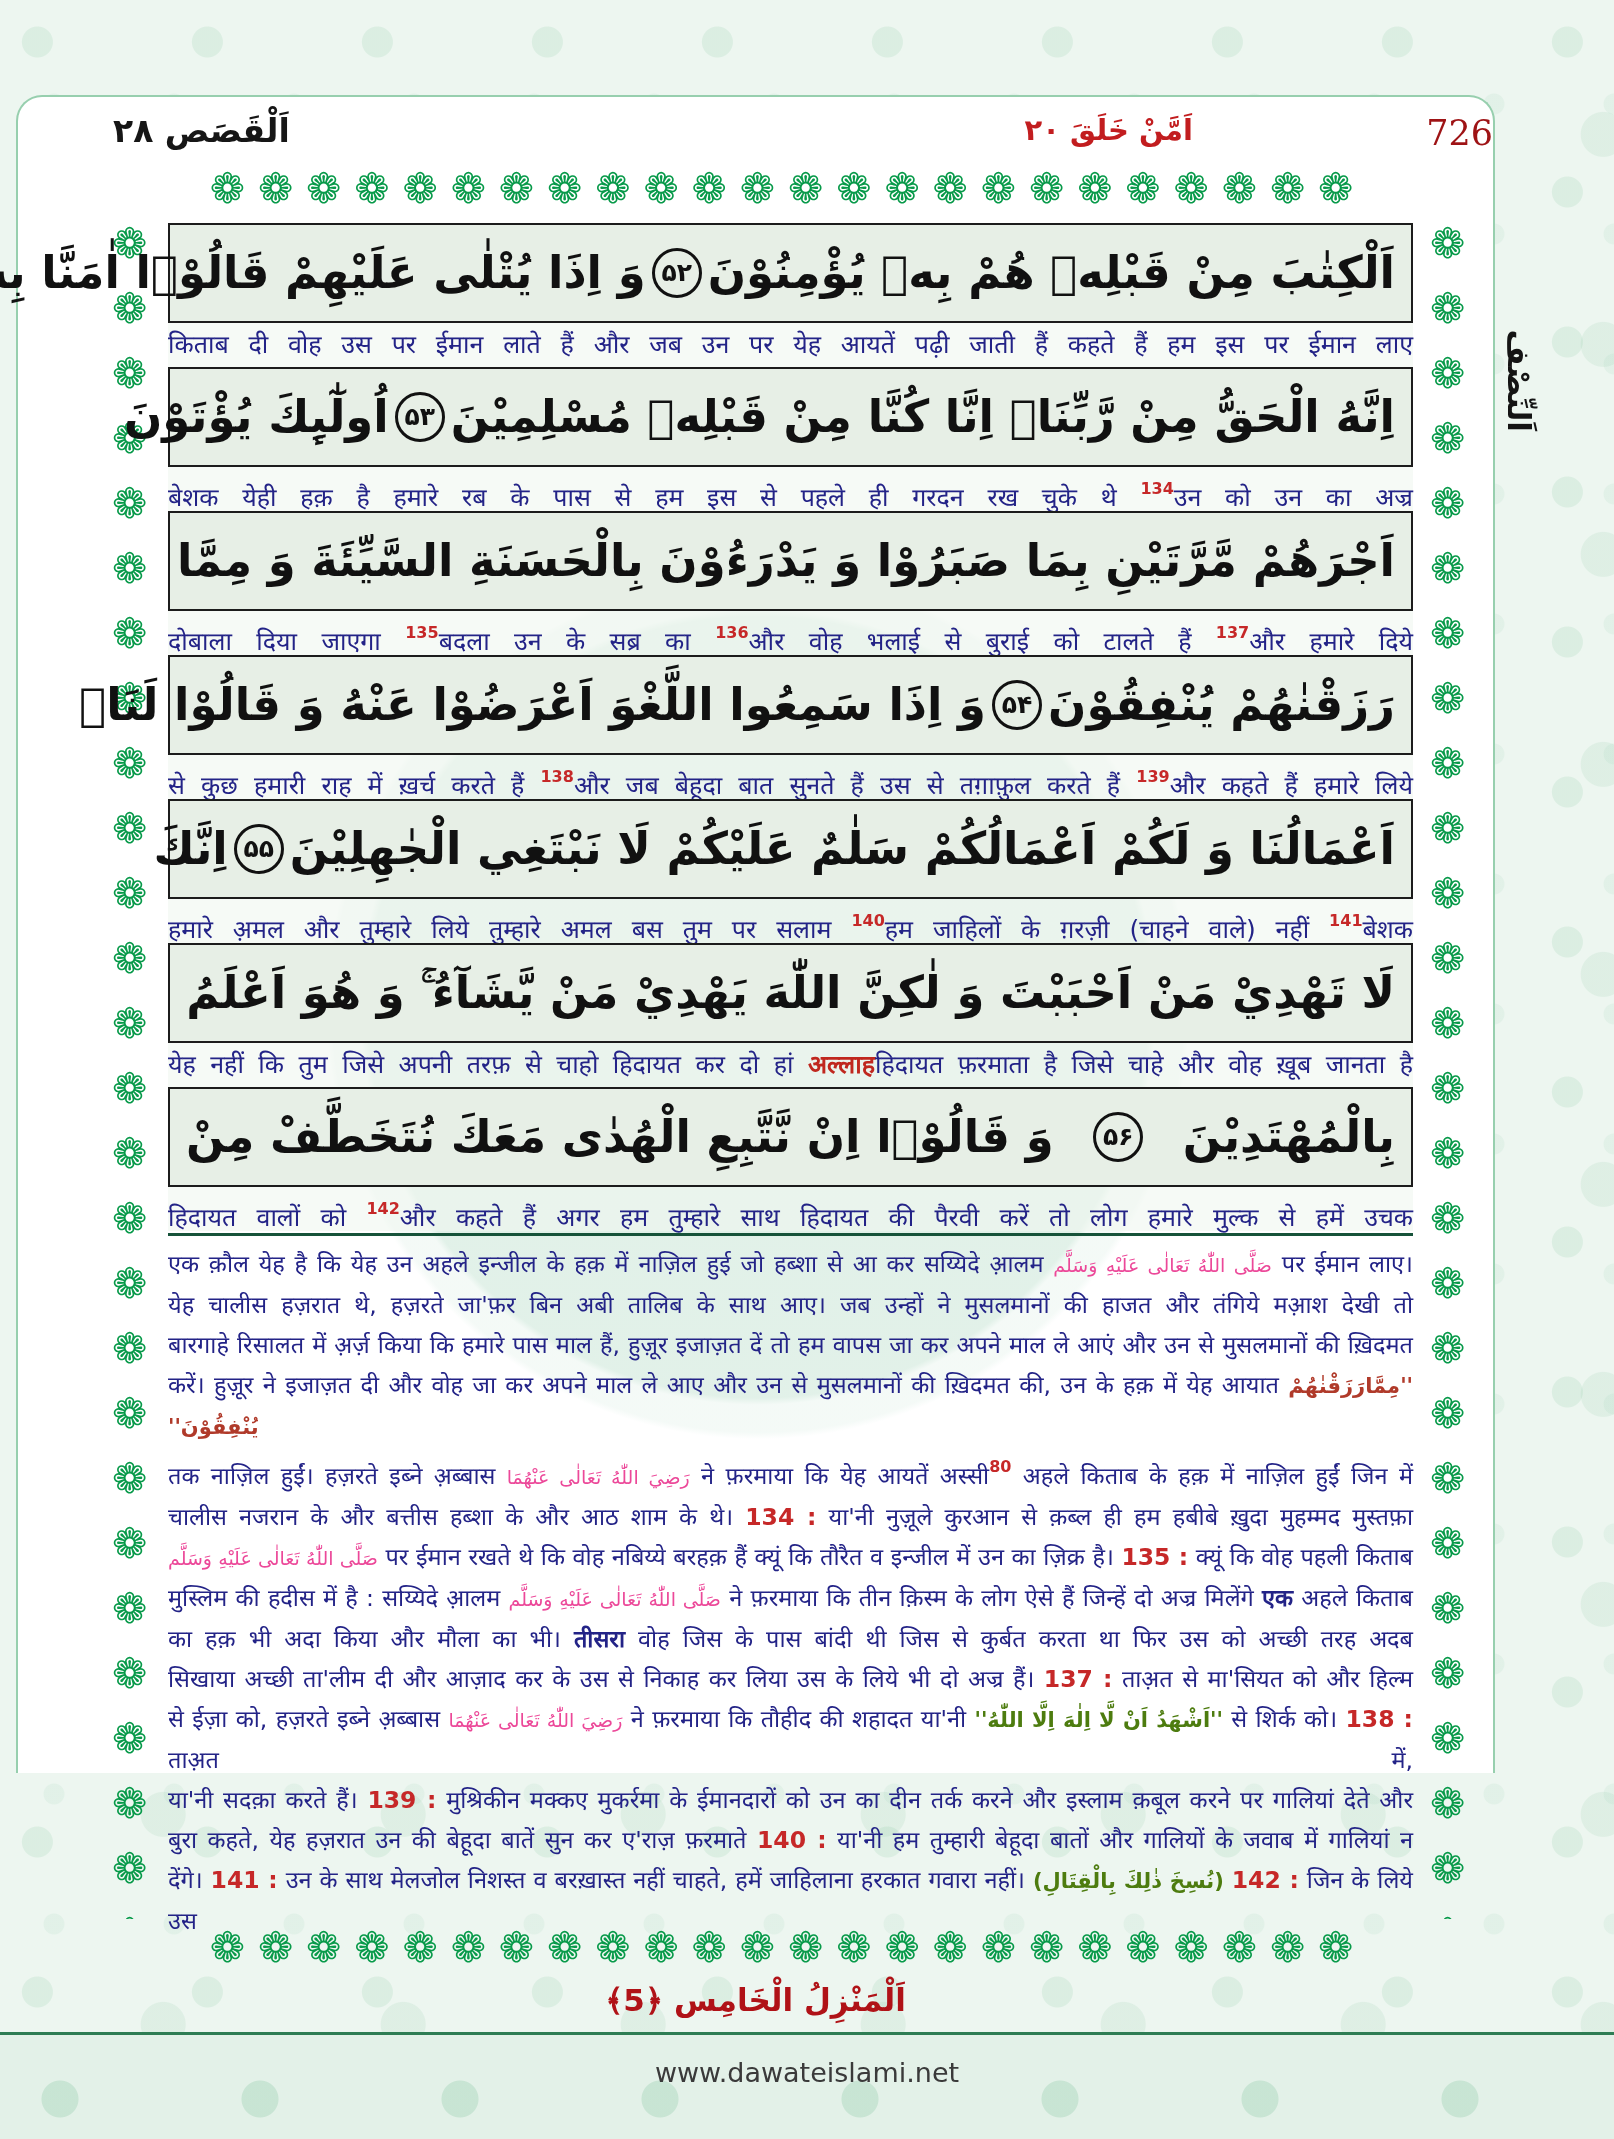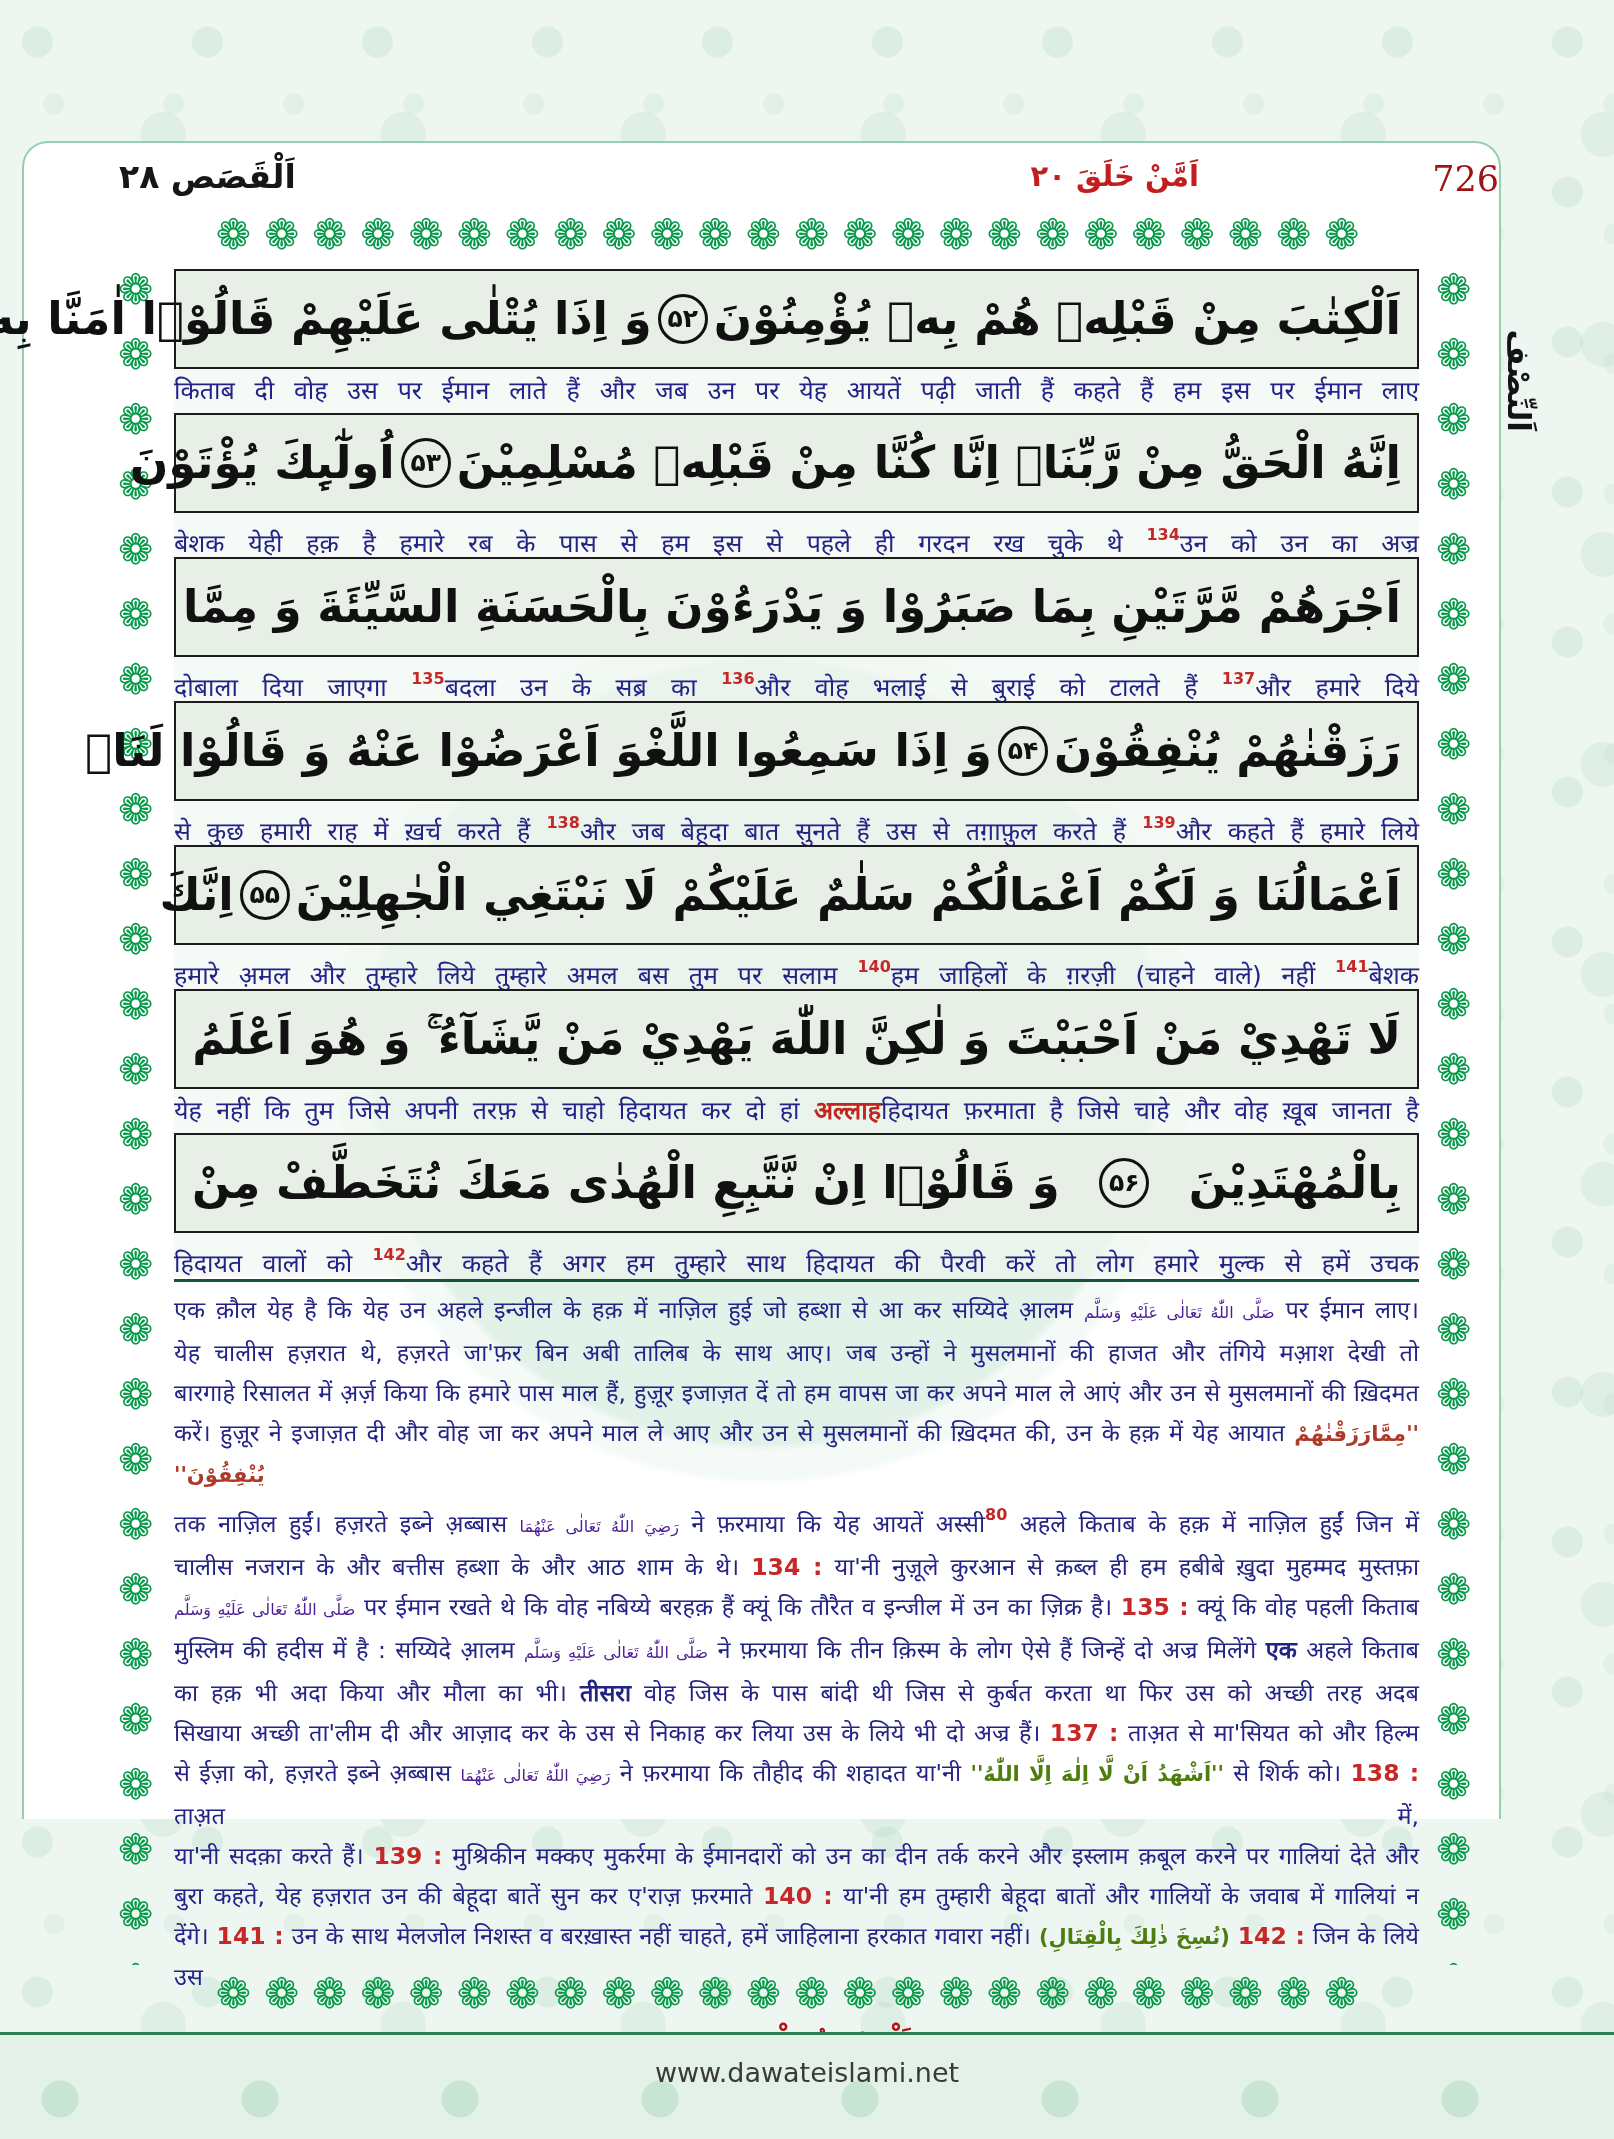--- a/index.html
+++ b/index.html
@@ -7,23 +7,23 @@
     width:1614px;height:2139px;position:relative;overflow:hidden;
     font-family:"DejaVu Sans",sans-serif;
     background-color:#edf6f0;
     background-image:
       radial-gradient(circle at 22% 28%, rgba(146,204,170,.20) 0 15px, transparent 16px),
       radial-gradient(circle at 68% 64%, rgba(146,204,170,.16) 0 22px, transparent 23px),
       radial-gradient(circle at 45% 80%, rgba(146,204,170,.12) 0 10px, transparent 11px);
     background-size:170px 150px,240px 210px,120px 130px;
   }
   .page{
-    position:absolute;left:22px;top:95px;width:1479px;height:1678px;
+    position:absolute;left:16px;top:95px;width:1479px;height:1678px;
     background:#ffffff;border:2px solid #97cfae;border-bottom:none;
-    border-radius:26px 26px 0 0;box-sizing:border-box;margin-top:46px;
+    border-radius:26px 26px 0 0;box-sizing:border-box;
   }
   .hdr-surah{position:absolute;left:95px;top:14px;font-size:33px;font-weight:bold;color:#161616;direction:rtl;}
   .hdr-page{position:absolute;left:0;right:0;top:16px;text-align:right;
     font-family:"DejaVu Serif",serif;font-size:35px;font-weight:normal;color:#9e1315;}
   .hdr-juz{position:absolute;right:300px;top:16px;font-size:29px;font-weight:bold;color:#c21d1f;direction:rtl;text-align:center;}
   .side-label{position:absolute;left:1537px;top:252px;width:180px;height:42px;
     transform:rotate(90deg);transform-origin:0 0;font-size:31px;font-weight:bold;color:#141414;direction:rtl;text-align:right;}
   .orn{position:absolute;color:#089a4a;overflow:hidden;line-height:56px;font-size:42px;letter-spacing:13px;text-align:center;}
   .orn-top{left:78px;top:64px;width:1384px;height:58px;}
   .orn-bottom{left:78px;top:1823px;width:1384px;height:58px;}
@@ -45,21 +45,21 @@
     width:44px;height:44px;border:3px solid #111;border-radius:50%;
     font-size:25px;font-weight:bold;flex:0 0 auto;margin:0 6px;}
   .trans{height:44px;line-height:44px;font-size:25px;color:#232387;
     text-align:justify;text-align-last:justify;position:relative;z-index:2;background:rgba(240,246,240,.6);}
   .sup{color:#c62828;font-size:16px;font-weight:bold;vertical-align:12px;}
   .divider{border-top:3.5px solid #17533a;margin:2px 0 8px;position:relative;z-index:2;}
   .cline{font-size:23.5px;line-height:40px;color:#232387;text-align:justify;text-align-last:justify;position:relative;z-index:2;}
   .num{color:#c62828;font-weight:bold;}
   .red{color:#c0271e;font-weight:bold;}
   .bold{font-weight:bold;}
-  .ar{color:#4c1d95;font-size:16px;direction:rtl;unicode-bidi:isolate;}
+  .ar{color:#ec4899;font-size:19px;direction:rtl;unicode-bidi:isolate;}
   .arq{color:#4d7c0f;font-size:21px;font-weight:bold;direction:rtl;unicode-bidi:isolate;}
   .arr{color:#b03a2a;font-size:21px;font-weight:bold;direction:rtl;unicode-bidi:isolate;}
   .manzil{position:absolute;left:0;right:0;top:1885px;text-align:center;
     font-size:31px;font-weight:bold;color:#b01217;direction:rtl;}
   .bottom-band{position:absolute;left:0;right:0;top:2032px;height:107px;
     background-color:#e3f1e8;
     background-image:radial-gradient(circle at 30% 40%, rgba(120,190,150,.25) 0 18px, transparent 19px),
                      radial-gradient(circle at 75% 70%, rgba(120,190,150,.20) 0 26px, transparent 27px);
     background-size:200px 160px,300px 220px;
     border-top:3px solid #2e7d54;}

